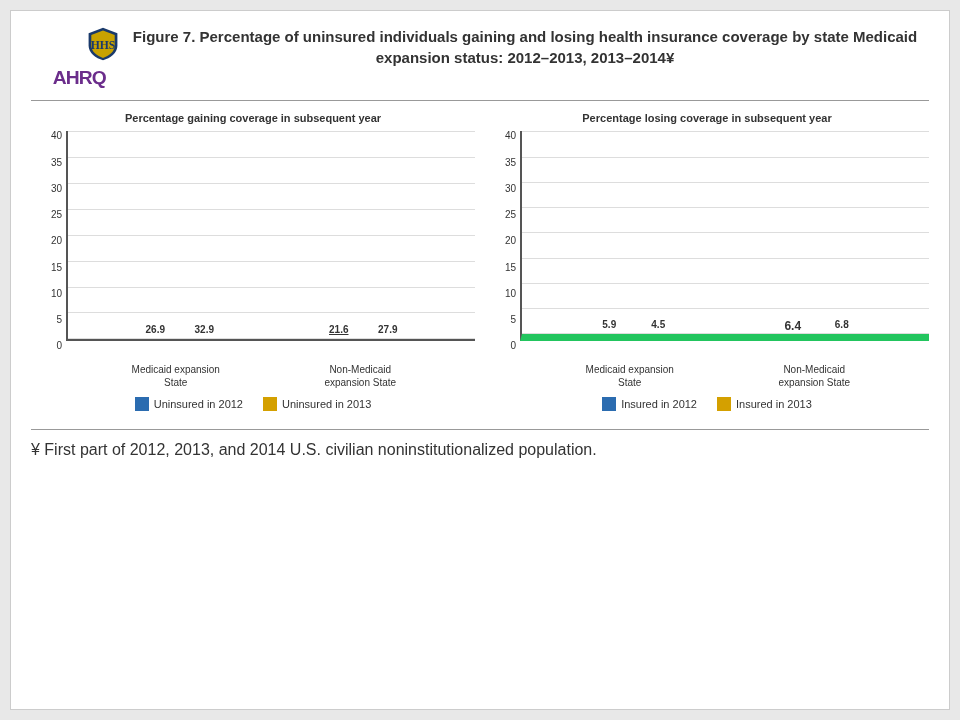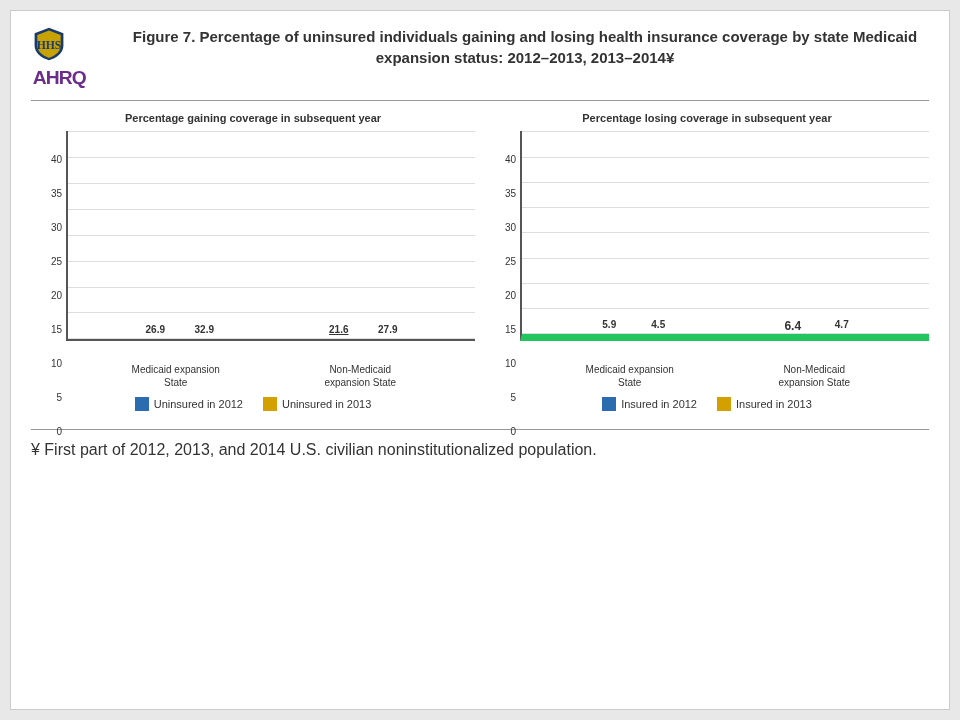--- a/index.html
+++ b/index.html
@@ -21,21 +21,21 @@
     .header {
       display: flex;
       align-items: flex-start;
       margin-bottom: 8px;
     }
     .logo-area {
       width: 90px;
       flex-shrink: 0;
       display: flex;
       flex-direction: column;
-      align-items: flex-start;
+      align-items: flex-end;
     }
     .logo-shield {
       width: 36px;
       height: 36px;
     }
     .logo-ahrq {
       width: 70px;
       height: 28px;
       margin-top: 2px;
     }
@@ -81,21 +81,20 @@
       display: flex;
       flex-direction: column;
       justify-content: space-between;
       align-items: flex-end;
       padding-right: 4px;
     }
     .y-label {
       font-size: 10px;
       color: #333;
       line-height: 1;
-      margin-top: 24px;
     }
     .blue-bar { background-color: #2b6cb0; }
     .gold-bar { background-color: #d4a000; }
     .legend-item {
       display: flex;
       align-items: center;
       gap: 5px;
       font-size: 11px;
       color: #333;
     }
@@ -268,21 +267,21 @@
                 <div style="width:100%; height:100%; background-color:#d4a000;"></div>
               </div>
             </div>
 
             <div style="display:flex; align-items:flex-end; gap:4px;">
               <div style="position:relative; width:45px; height:calc(6.4/40*100%);">
                 <div style="position:absolute; top:-15px; left:50%; transform:translateX(-50%); font-size:12px; font-weight:bold; color:#333; white-space:nowrap;">6.4</div>
                 <div style="width:100%; height:100%; background-color:#2b6cb0;"></div>
               </div>
               <div style="position:relative; width:45px; height:calc(6.8/40*100%);">
-                <div style="position:absolute; top:-15px; left:50%; transform:translateX(-50%); font-size:10px; font-weight:bold; color:#333; white-space:nowrap;">4.7</div>
+                <div style="position:absolute; top:-15px; left:50%; transform:translateX(-50%); font-size:10px; font-weight:bold; color:#333; white-space:nowrap;">6.8</div>
                 <div style="width:100%; height:100%; background-color:#d4a000;"></div>
               </div>
             </div>
 
           </div>
         </div>
 
         <div style="position:absolute; bottom:2px; left:35px; right:0; display:flex; justify-content:space-around; padding:0 20px;">
           <div style="font-size:10px; text-align:center; color:#333; line-height:1.3; max-width:100px;">Medicaid expansion State</div>
           <div style="font-size:10px; text-align:center; color:#333; line-height:1.3; max-width:110px;">Non-Medicaid expansion State</div>

